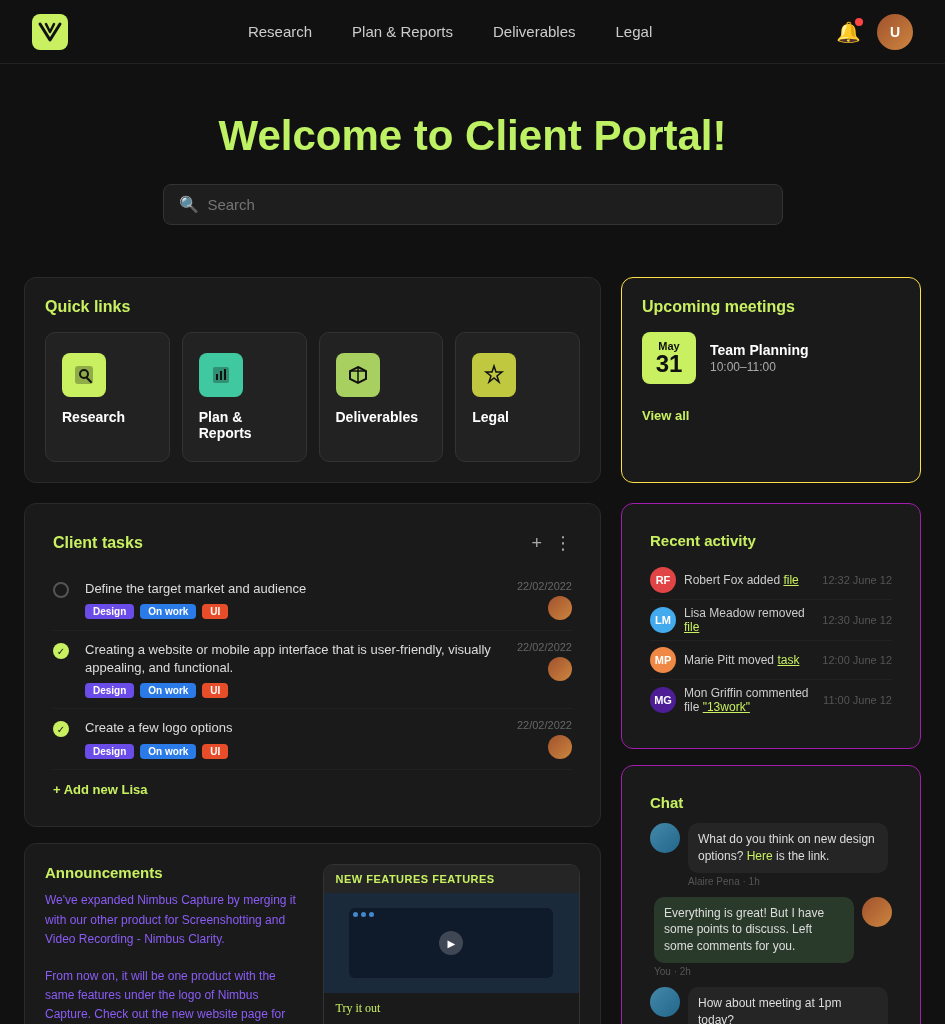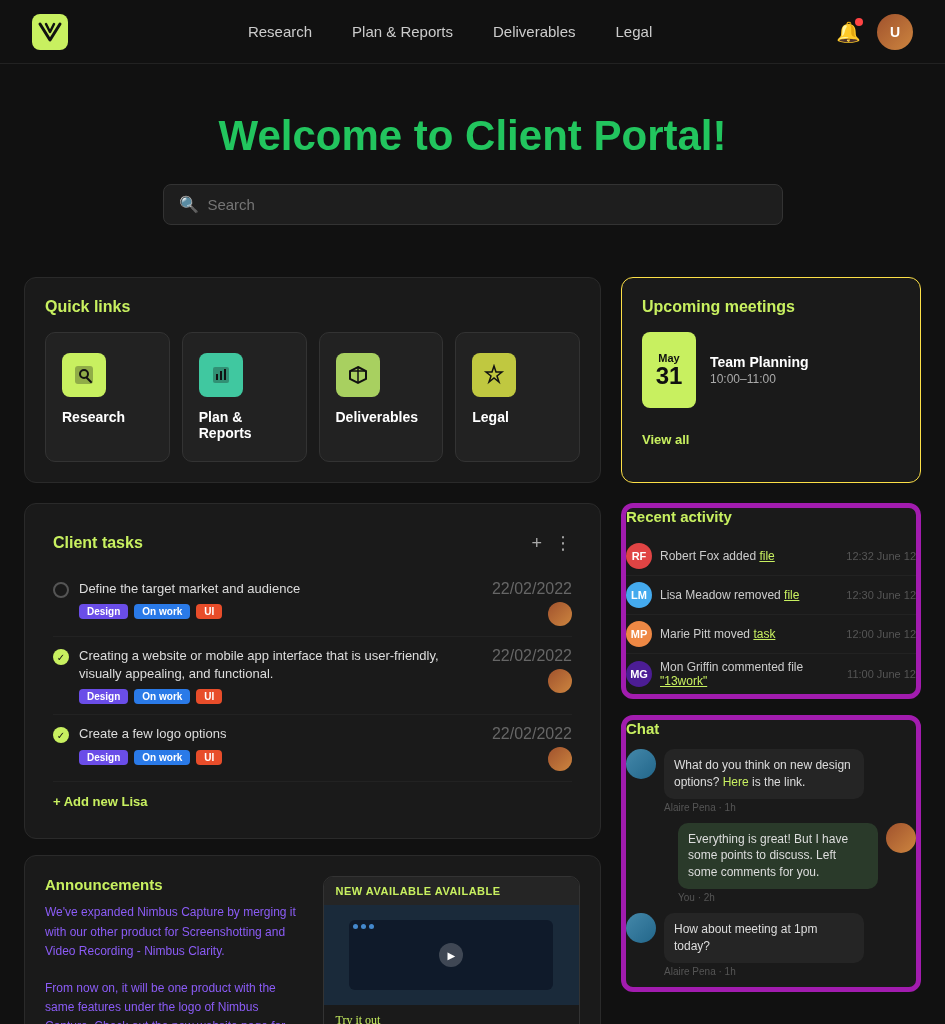--- a/index.html
+++ b/index.html
@@ -81,21 +81,21 @@
     }
 
     
     .hero {
       text-align: center;
       padding: 48px 0 32px;
     }
     .hero h1 {
       font-size: 42px;
       font-weight: 800;
-      color: #22c55e;
+      color: #bef264;
     }
     .search-bar {
       display: flex;
       align-items: center;
       margin: 24px auto 0;
       width: 620px;
       background: #1e1e1e;
       border: 1px solid #333;
       border-radius: 8px;
       padding: 10px 16px;
@@ -180,21 +180,21 @@
       display: flex;
       gap: 14px;
       align-items: center;
       margin: 16px 0;
     }
     .meeting-date {
       background: #c8f060;
       color: #111;
       border-radius: 8px;
       text-align: center;
-      padding: 20px 12px;
+      padding: 8px 12px;
       min-width: 54px;
     }
     .meeting-month {
       font-size: 11px;
       font-weight: 600;
     }
     .meeting-day {
       font-size: 24px;
       font-weight: 800;
       line-height: 1;
@@ -256,21 +256,21 @@
     .icon-btn {
       background: none;
       border: none;
       color: #aaa;
       cursor: pointer;
       font-size: 18px;
     }
     .task-item {
       display: flex;
       align-items: flex-start;
-      gap: 10px;
+      gap: 16px;
       padding: 10px 0;
       border-bottom: 1px solid #222;
     }
     .task-check {
       margin-top: 2px;
       flex-shrink: 0;
     }
     .task-check.unchecked {
       width: 16px;
       height: 16px;
@@ -314,21 +314,21 @@
     .tag.on-work { background: #2a7ae8; color: #fff; }
     .tag.ui { background: #e84d2a; color: #fff; }
     .task-meta {
       display: flex;
       flex-direction: column;
       align-items: flex-end;
       gap: 4px;
       flex-shrink: 0;
     }
     .task-date {
-      font-size: 16px;
+      font-size: 11px;
       color: #666;
       text-align: right;
     }
     .task-avatar {
       width: 24px;
       height: 24px;
       border-radius: 50%;
       background: linear-gradient(135deg, #a0522d, #cd853f);
     }
     .add-task {
@@ -343,23 +343,23 @@
     }
 
     
     .right-col {
       display: flex;
       flex-direction: column;
       gap: 16px;
     }
     .activity-card, .chat-card, .docs-card {
       background: #1a1a1a;
-      border: 5px solid #a21caf;
+      border: 1px solid #a21caf;
       border-radius: 12px;
-      padding: 0;
+      padding: 28px;
     }
     .activity-card .card-title,
     .chat-card .card-title,
     .docs-card .card-title {
       color: #c8f060;
       font-size: 15px;
       font-weight: 700;
       margin-bottom: 12px;
     }
     .activity-item {
@@ -680,21 +680,21 @@
     <div class="announce-card">
       <div>
         <div class="announce-title">Announcements</div>
         <p class="announce-text">We've expanded Nimbus Capture by merging it with our other product for Screenshotting and Video Recording - Nimbus Clarity.</p>
         <br>
         <p class="announce-text">From now on, it will be one product with the same features under the logo of Nimbus Capture. Check out the new website page for Nimbus Capture to see the changes</p>
         <br>
         
       </div>
       <div class="new-feature">
-        <div class="nf-header">NEW AVAILABLE AVAILABLE</div>
+        <div class="nf-header">NEW FEATURES FEATURES</div>
         <div class="nf-preview">
           <div class="nf-preview-inner">
             <div class="preview-dots">
               <span></span>
                 <span></span>
                 <span></span>
             </div>
             <div class="play-btn">▶</div>
           </div>
         </div>

